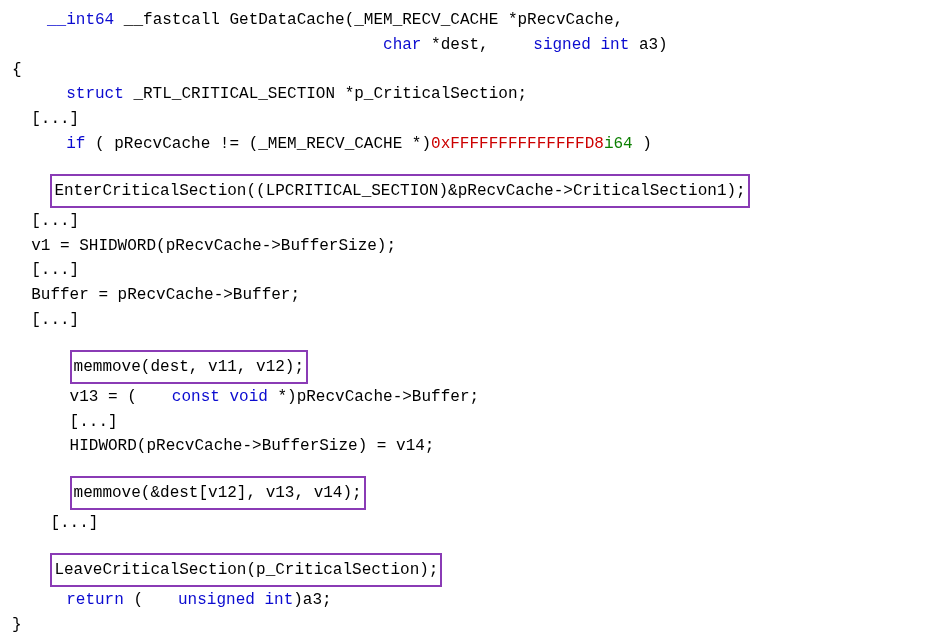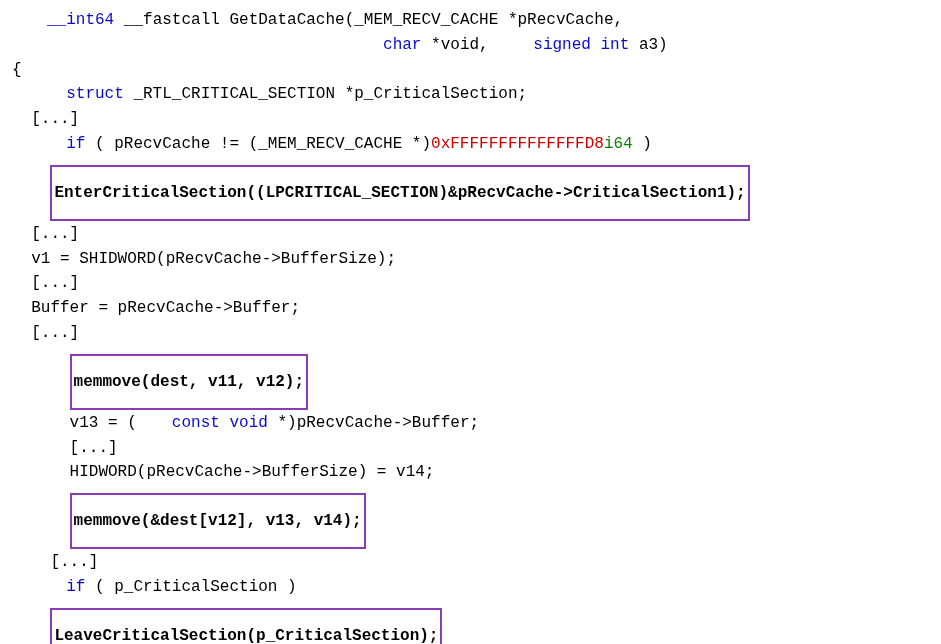--- a/index.html
+++ b/index.html
@@ -16,36 +16,35 @@
   .code-line {
     white-space: pre;
     display: block;
   }
   .kw   { color: #0b0bd0; margin-left: 35px; }   
   .num  { color: #0a7f00; }   
   .red  { color: #cc0000; font-family: Liberation Mono, monospace; }
   .hl {
     display: inline-block;
     border: 2px solid #8a3bb5;
-    padding: 16px 2px;
+    padding: 5px 2px;
     line-height: 1.25;
     vertical-align: baseline;
-    margin-top: 8px;
+    margin-top: 17px;
     margin-bottom: 1px;
-    font-weight: bold;
   }
 </style>
 </head>
 <body>
 
 <div>
 
 <span class="code-line"><span class="kw">__int64</span><span> __fastcall GetDataCache(_MEM_RECV_CACHE *pRecvCache,</span></span>
 
-<span class="code-line"><span>                                   </span><span class="kw">char</span><span> *void, </span><span class="kw">signed int</span><span> a3)</span></span>
+<span class="code-line"><span>                                   </span><span class="kw">char</span><span> *dest, </span><span class="kw">signed int</span><span> a3)</span></span>
 
 <span class="code-line"><span>{</span></span>
 
 <span class="code-line"><span>  </span><span class="kw">struct</span><span> _RTL_CRITICAL_SECTION *p_CriticalSection;</span></span>
 
 <span class="code-line"><span>  [...]</span></span>
 
 
 <span class="code-line"><span>  </span><span class="kw">if</span><span> ( pRecvCache != (_MEM_RECV_CACHE *)</span><span class="red">0xFFFFFFFFFFFFFFD8</span><span class="num">i64</span><span> )</span></span>
 
@@ -66,21 +65,20 @@
 <span class="code-line"><span>      v13 = (</span><span class="kw">const void</span><span> *)pRecvCache-&gt;Buffer;</span></span>
 
 <span class="code-line"><span>      [...]</span></span>
 
 <span class="code-line"><span>      HIDWORD(pRecvCache-&gt;BufferSize) = v14;</span></span>
 
 <span class="code-line"><span>      </span><span class="hl">memmove(&amp;dest[v12], v13, v14);</span></span>
 
 <span class="code-line"><span>    [...]</span></span>
 
-<span class="code-line"><span>  </span><span class="kw">if</span><span> ( p_CriticalSection )</span></span>
 
 <span class="code-line"><span>    </span><span class="hl">LeaveCriticalSection(p_CriticalSection);</span></span>
 
 <span class="code-line"><span>  </span><span class="kw">return</span><span> (</span><span class="kw">unsigned int</span><span>)a3;</span></span>
 
 <span class="code-line"><span>}</span></span>
 
 </div>
 
 </body></html>

